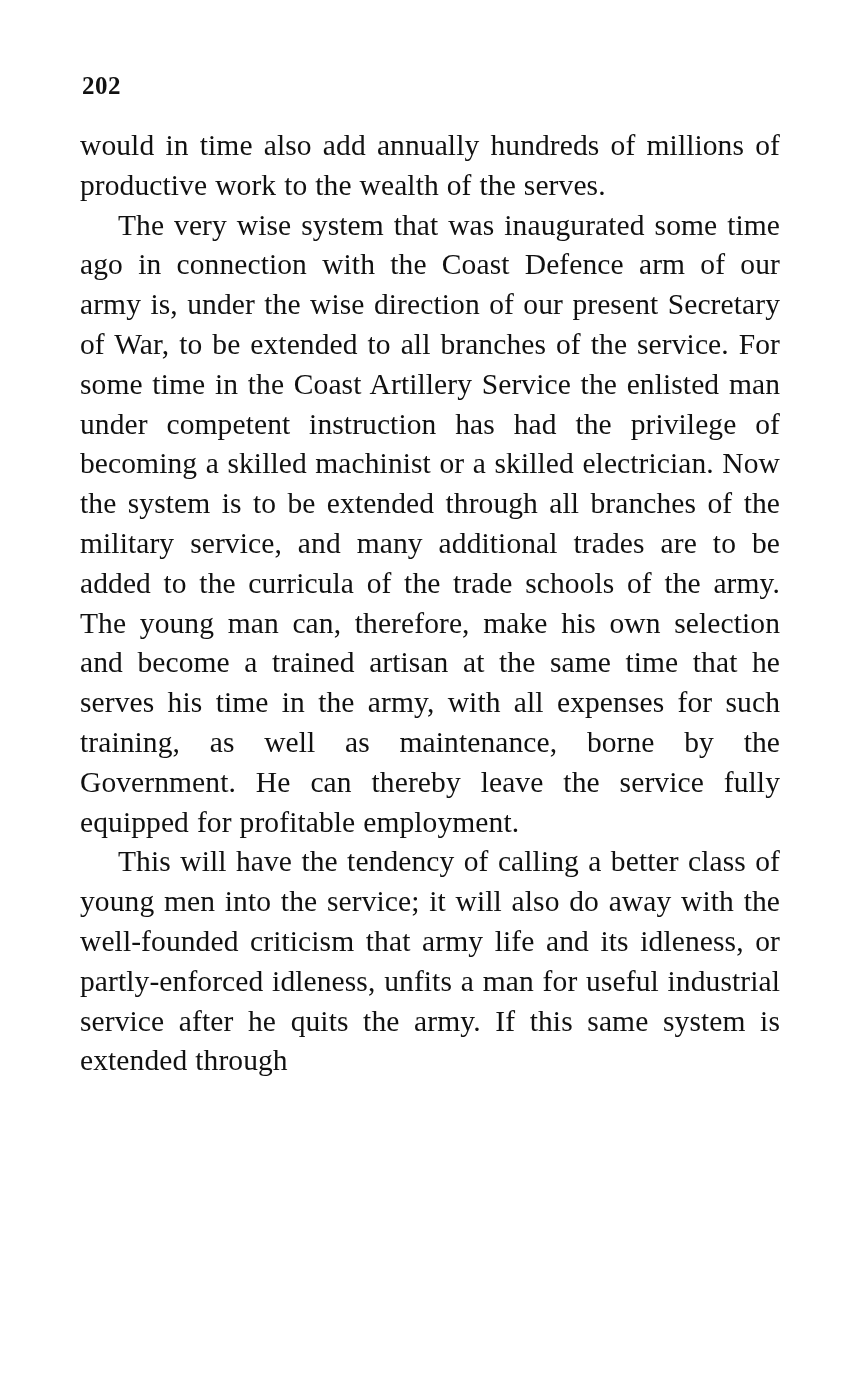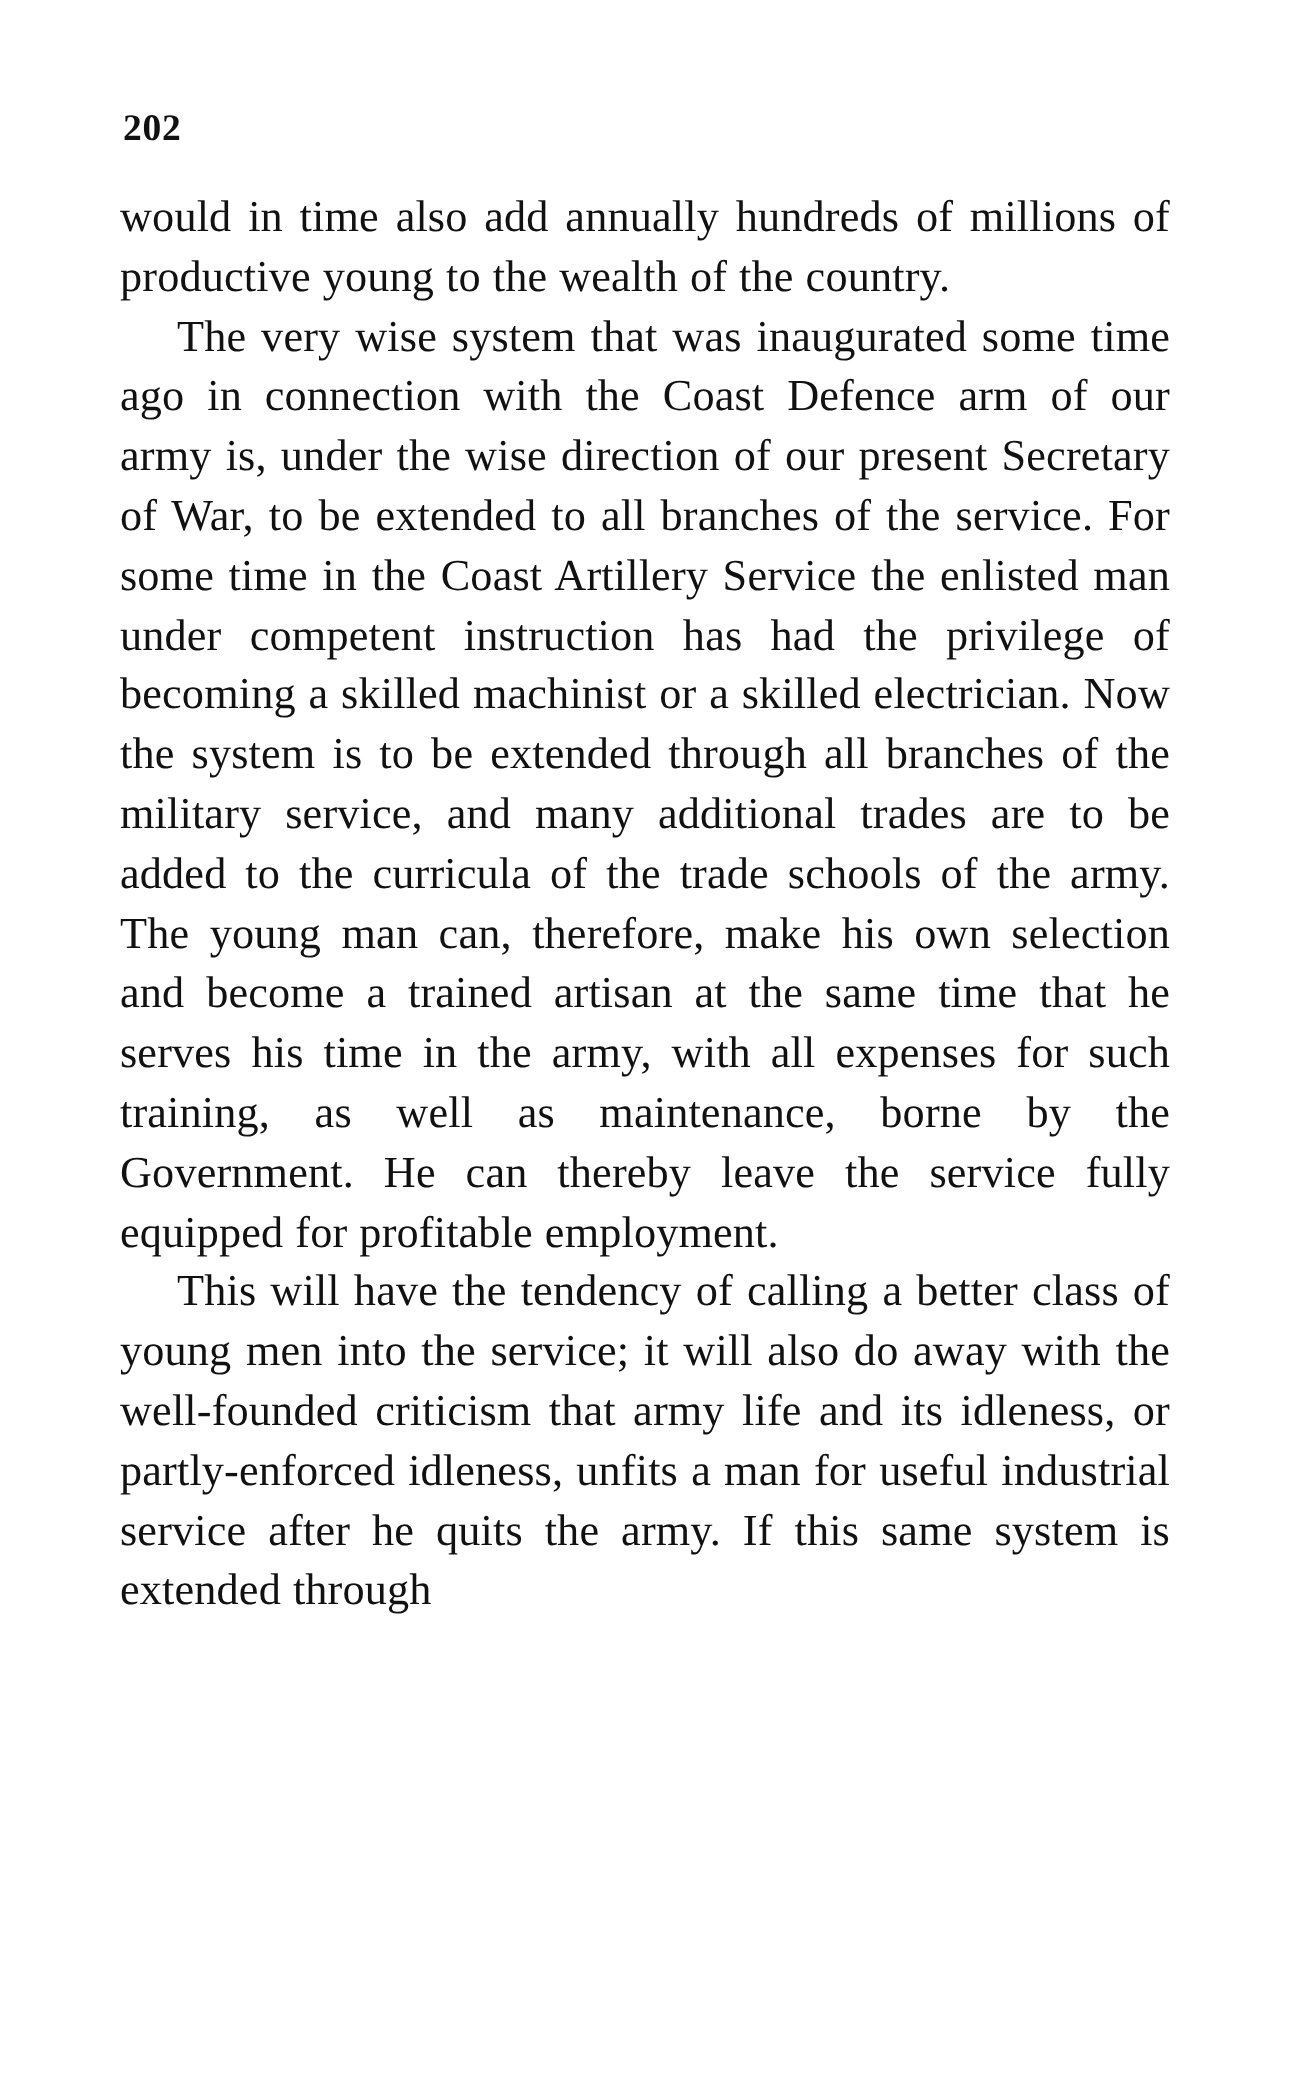--- a/index.html
+++ b/index.html
@@ -60,18 +60,18 @@
 </head>
 <body>
 
 <div class="page">
 
   <div class="running-head">
     <span class="folio">202</span>
   </div>
 
   <div class="body-text">
-    <p class="noindent">would in time also add annually hundreds of millions of productive young to the wealth of the country.</p>
+    <p class="noindent">would in time also add annually hundreds of millions of productive work to the wealth of the serves.</p>
     <p class="indent">The very wise system that was inaugurated some time ago in connection with the Coast Defence arm of our army is, under the wise direction of our present Secretary of War, to be extended to all branches of the service. For some time in the Coast Artillery Service the enlisted man under competent instruction has had the privilege of becoming a skilled machinist or a skilled electrician.  Now the system is to be extended through all branches of the military service, and many additional trades are to be added to the curricula of the trade schools of the army. The young man can, therefore, make his own selection and become a trained artisan at the same time that he serves his time in the army, with all expenses for such training, as well as maintenance, borne by the Government.  He can thereby leave the service fully equipped for profitable employment.</p>
     <p class="indent">This will have the tendency of calling a better class of young men into the service; it will also do away with the well-founded criticism that army life and its idleness, or partly-enforced idleness, unfits a man for useful industrial service after he quits the army. If this same system is extended through</p>
   </div>
 
 </div>
 
 </body></html>

